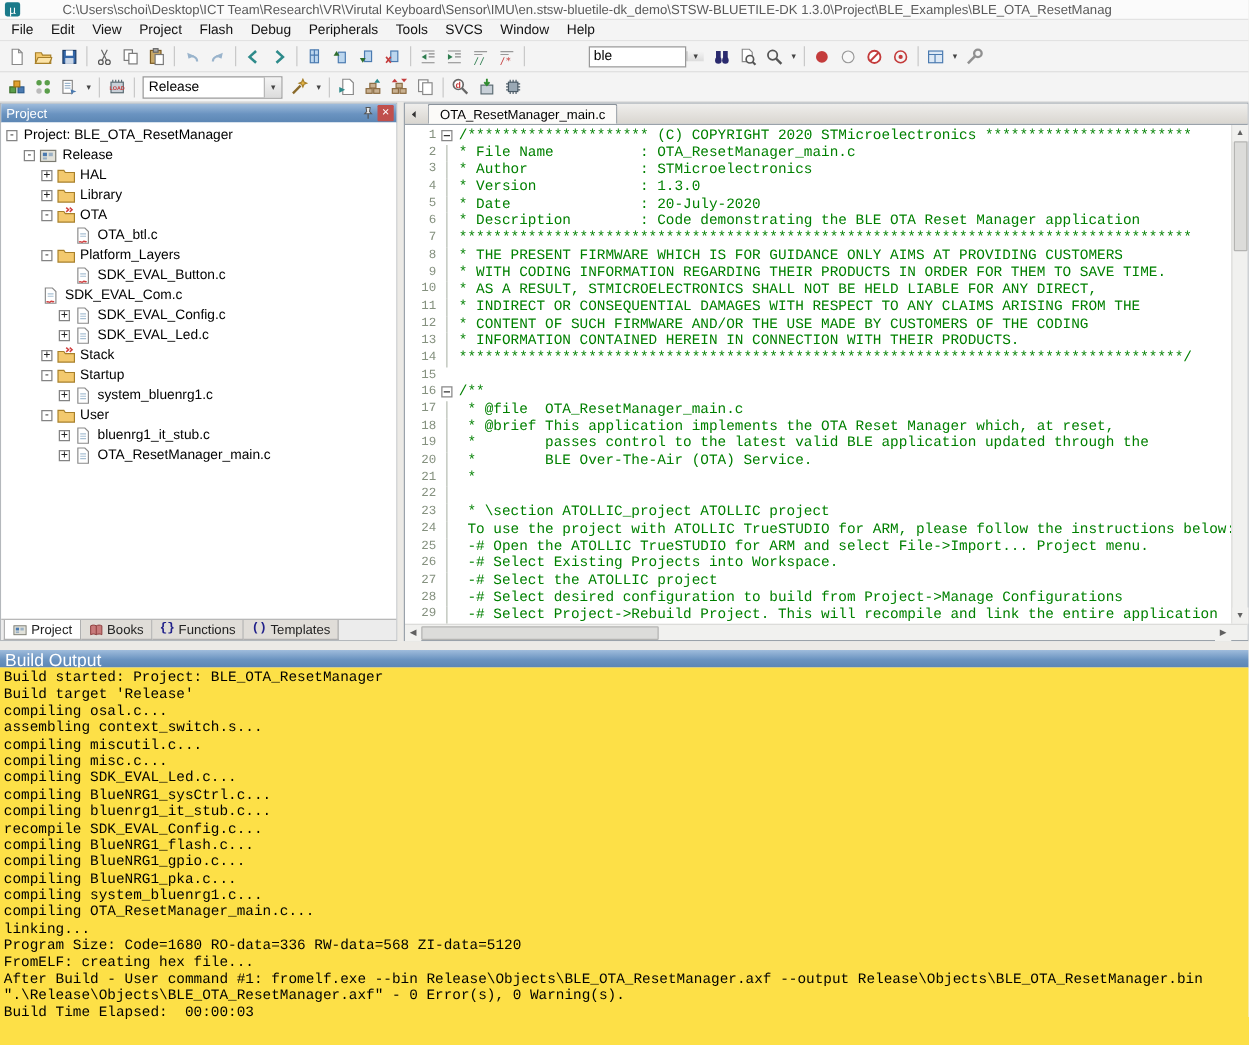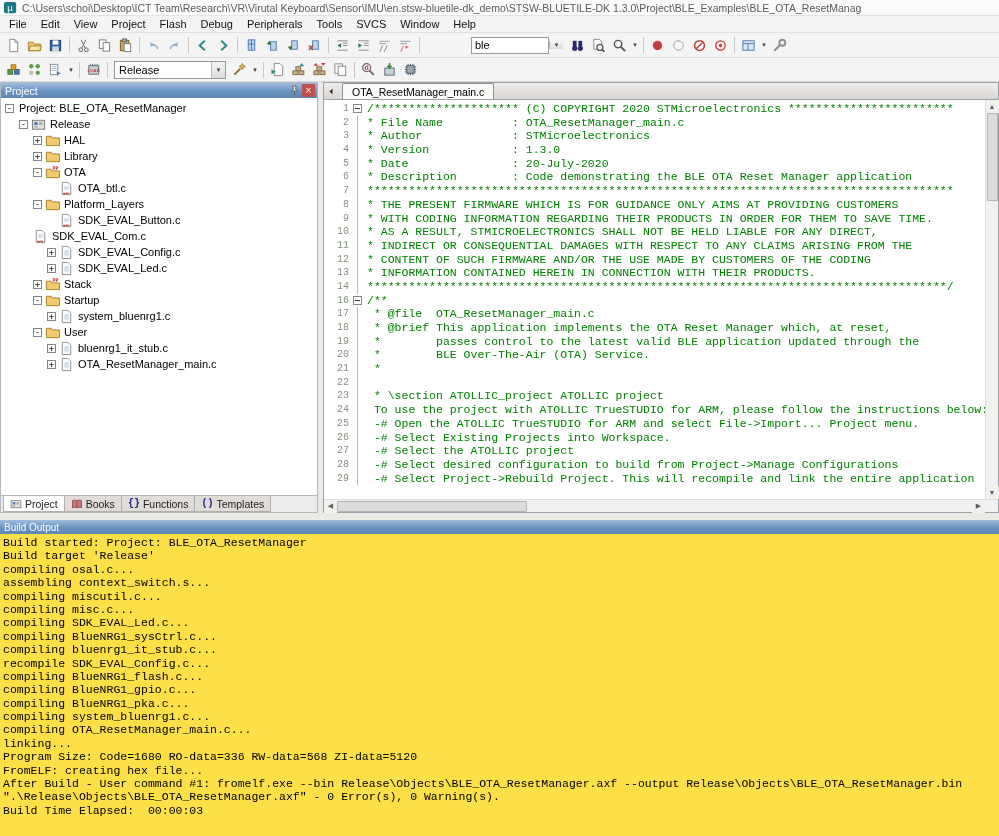--- a/index.html
+++ b/index.html
@@ -2,21 +2,21 @@
 <html><head>
 <meta charset="utf-8">
 <style>
   *{box-sizing:border-box;margin:0;padding:0;}
   html,body{width:999px;height:836px;overflow:hidden;}
   body{font-family:"Liberation Sans",sans-serif;font-size:11px;background:#f0f0f0;color:#000;}
   #app{width:999px;height:836px;display:flex;flex-direction:column;overflow:hidden;background:#f0f0f0;}
 
   
   #titlebar{height:16px;background:#fbfbfb;border-bottom:1px solid #e3e3e3;display:flex;align-items:center;gap:4px;padding-left:3px;flex:none;}
-  #titlebar .title{font-size:10.5px;color:#5a5a5a;white-space:nowrap;overflow:hidden;}
+  #titlebar .title{font-size:10.5px;color:#5a5a5a;white-space:nowrap;overflow:hidden;margin-left:28px;}
   #logo svg{display:block;}
 
   
   #menubar{height:17px;background:#f4f4f4;display:flex;align-items:center;border-bottom:1px solid #e2e2e2;flex:none;padding-left:2px;}
   .menu-item{padding:1px 7px;color:#111;}
 
   
   .toolbar{background:#f4f4f4;border-bottom:1px solid #dadada;display:flex;align-items:center;flex:none;padding-left:3px;}
   #toolbar1{height:25px;}
   #toolbar2{height:24px;}
@@ -68,21 +68,21 @@
   #vscroll{width:13px;flex:none;background:#f1f1ef;border-left:1px solid #dcdcda;display:flex;flex-direction:column;align-items:center;}
   .sb-arrow{width:13px;height:13px;font-size:7px;color:#606060;display:flex;align-items:center;justify-content:center;flex:none;background:#f1f1ef;}
   #vthumb{width:11px;height:88px;background:#dcdcda;border:1px solid #b4b4b2;border-radius:1px;flex:none;}
   .sb-fill{flex:1;}
   #hscroll{height:13px;flex:none;background:#f1f1ef;border-top:1px solid #dcdcda;display:flex;align-items:center;}
   #hthumb{width:190px;height:11px;background:#dcdcda;border:1px solid #b4b4b2;border-radius:1px;flex:none;}
   .sb-corner{width:13px;height:13px;flex:none;}
 
   
   #splitter-h{height:7px;flex:none;background:#eceae6;}
-  #build-header{height:14px;flex:none;background:linear-gradient(180deg,#9fbcdc 0%,#6a93c0 55%,#5c86b4 100%);color:#fff;display:flex;align-items:center;padding-left:4px;font-size:10px;}
+  #build-header{height:14px;flex:none;background:linear-gradient(180deg,#9fbcdc 0%,#6a93c0 55%,#5c86b4 100%);color:#fff;display:flex;align-items:flex-start;padding-left:4px;font-size:14px;}
   #build-output{flex:1;background:#fde047;font-family:"Liberation Mono","DejaVu Sans Mono",monospace;font-size:11.5px;overflow:hidden;padding:2px 0 0 3px;}
   .bo-line{height:13.4px;line-height:13.4px;white-space:pre;color:#000;}
 </style>
 </head>
 <body>
 
 <div id="app">
 
   <div id="titlebar">
     <span id="logo">
@@ -695,20 +695,21 @@
             <div class="code-row"><span class="lnum">5</span><span class="fold fline"></span><span class="code-text">* Date               : 20-July-2020</span></div>
             <div class="code-row"><span class="lnum">6</span><span class="fold fline"></span><span class="code-text">* Description        : Code demonstrating the BLE OTA Reset Manager application</span></div>
             <div class="code-row"><span class="lnum">7</span><span class="fold fline"></span><span class="code-text">*************************************************************************************</span></div>
             <div class="code-row"><span class="lnum">8</span><span class="fold fline"></span><span class="code-text">* THE PRESENT FIRMWARE WHICH IS FOR GUIDANCE ONLY AIMS AT PROVIDING CUSTOMERS</span></div>
             <div class="code-row"><span class="lnum">9</span><span class="fold fline"></span><span class="code-text">* WITH CODING INFORMATION REGARDING THEIR PRODUCTS IN ORDER FOR THEM TO SAVE TIME.</span></div>
             <div class="code-row"><span class="lnum">10</span><span class="fold fline"></span><span class="code-text">* AS A RESULT, STMICROELECTRONICS SHALL NOT BE HELD LIABLE FOR ANY DIRECT,</span></div>
             <div class="code-row"><span class="lnum">11</span><span class="fold fline"></span><span class="code-text">* INDIRECT OR CONSEQUENTIAL DAMAGES WITH RESPECT TO ANY CLAIMS ARISING FROM THE</span></div>
             <div class="code-row"><span class="lnum">12</span><span class="fold fline"></span><span class="code-text">* CONTENT OF SUCH FIRMWARE AND/OR THE USE MADE BY CUSTOMERS OF THE CODING</span></div>
             <div class="code-row"><span class="lnum">13</span><span class="fold fline"></span><span class="code-text">* INFORMATION CONTAINED HEREIN IN CONNECTION WITH THEIR PRODUCTS.</span></div>
             <div class="code-row"><span class="lnum">14</span><span class="fold fline"></span><span class="code-text">************************************************************************************/</span></div>
+            <div class="code-row"><span class="lnum">15</span><span class="fold"></span><span class="code-text"></span></div>
             <div class="code-row"><span class="lnum">16</span><span class="fold"><span class="foldbox"></span></span><span class="code-text">/**</span></div>
             <div class="code-row"><span class="lnum">17</span><span class="fold fline"></span><span class="code-text"> * @file  OTA_ResetManager_main.c</span></div>
             <div class="code-row"><span class="lnum">18</span><span class="fold fline"></span><span class="code-text"> * @brief This application implements the OTA Reset Manager which, at reset,</span></div>
             <div class="code-row"><span class="lnum">19</span><span class="fold fline"></span><span class="code-text"> *        passes control to the latest valid BLE application updated through the</span></div>
             <div class="code-row"><span class="lnum">20</span><span class="fold fline"></span><span class="code-text"> *        BLE Over-The-Air (OTA) Service.</span></div>
             <div class="code-row"><span class="lnum">21</span><span class="fold fline"></span><span class="code-text"> *</span></div>
             <div class="code-row"><span class="lnum">22</span><span class="fold fline"></span><span class="code-text"></span></div>
             <div class="code-row"><span class="lnum">23</span><span class="fold fline"></span><span class="code-text"> * \section ATOLLIC_project ATOLLIC project</span></div>
             <div class="code-row"><span class="lnum">24</span><span class="fold fline"></span><span class="code-text"> To use the project with ATOLLIC TrueSTUDIO for ARM, please follow the instructions below:</span></div>
             <div class="code-row"><span class="lnum">25</span><span class="fold fline"></span><span class="code-text"> -# Open the ATOLLIC TrueSTUDIO for ARM and select File-&gt;Import... Project menu.</span></div>

